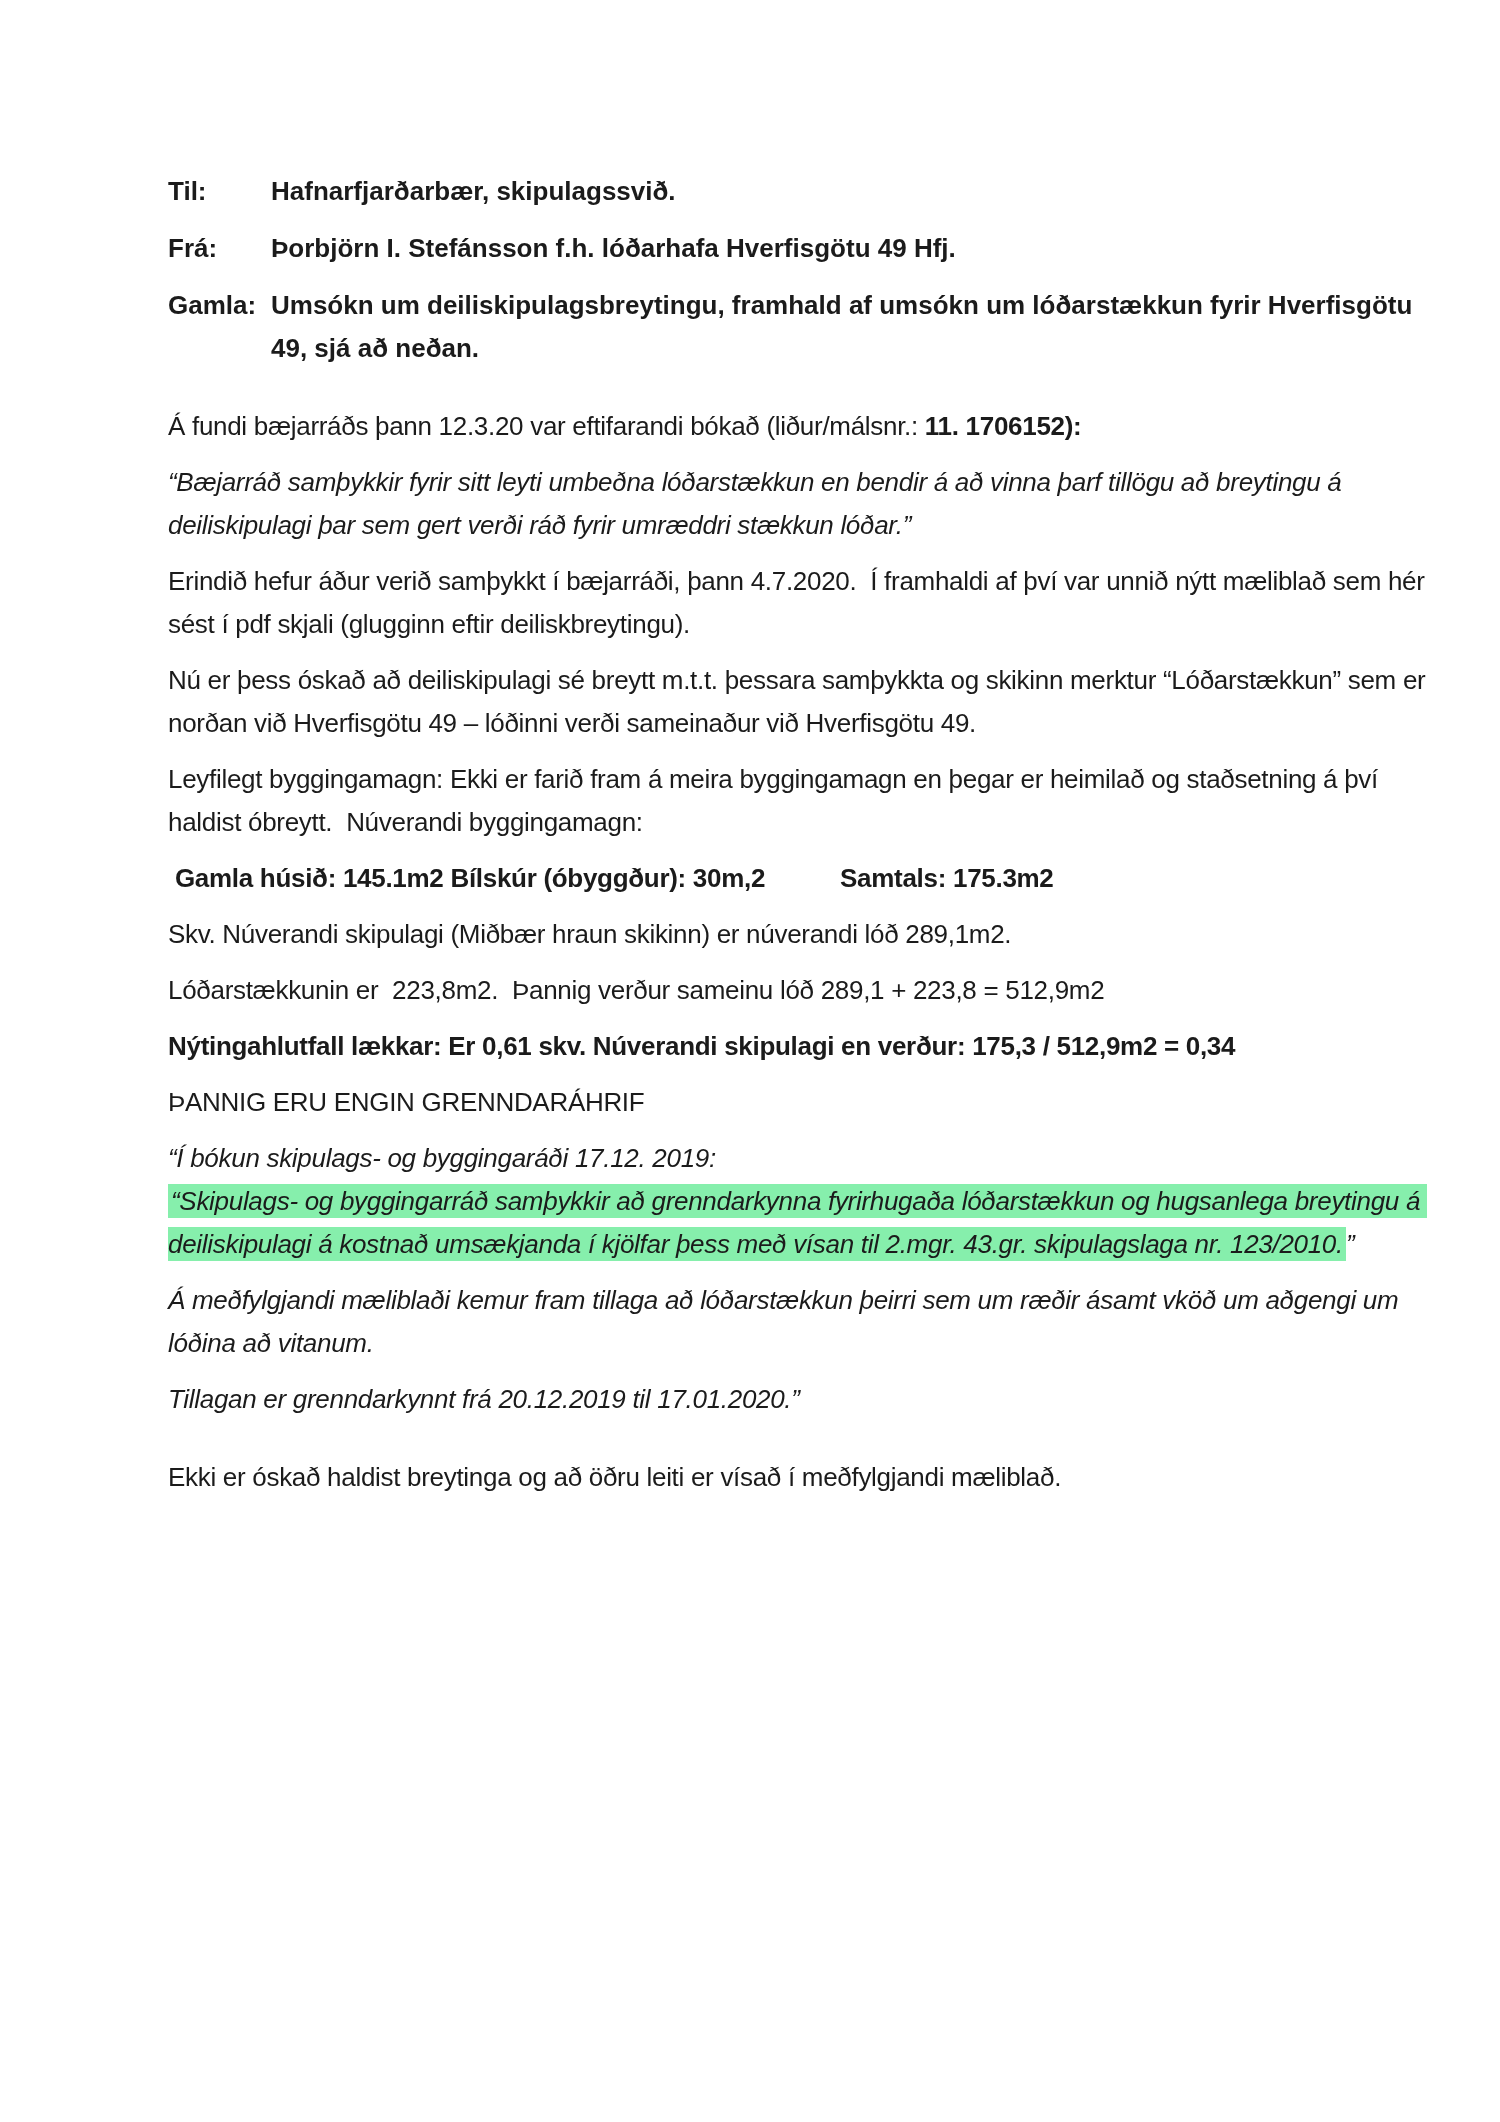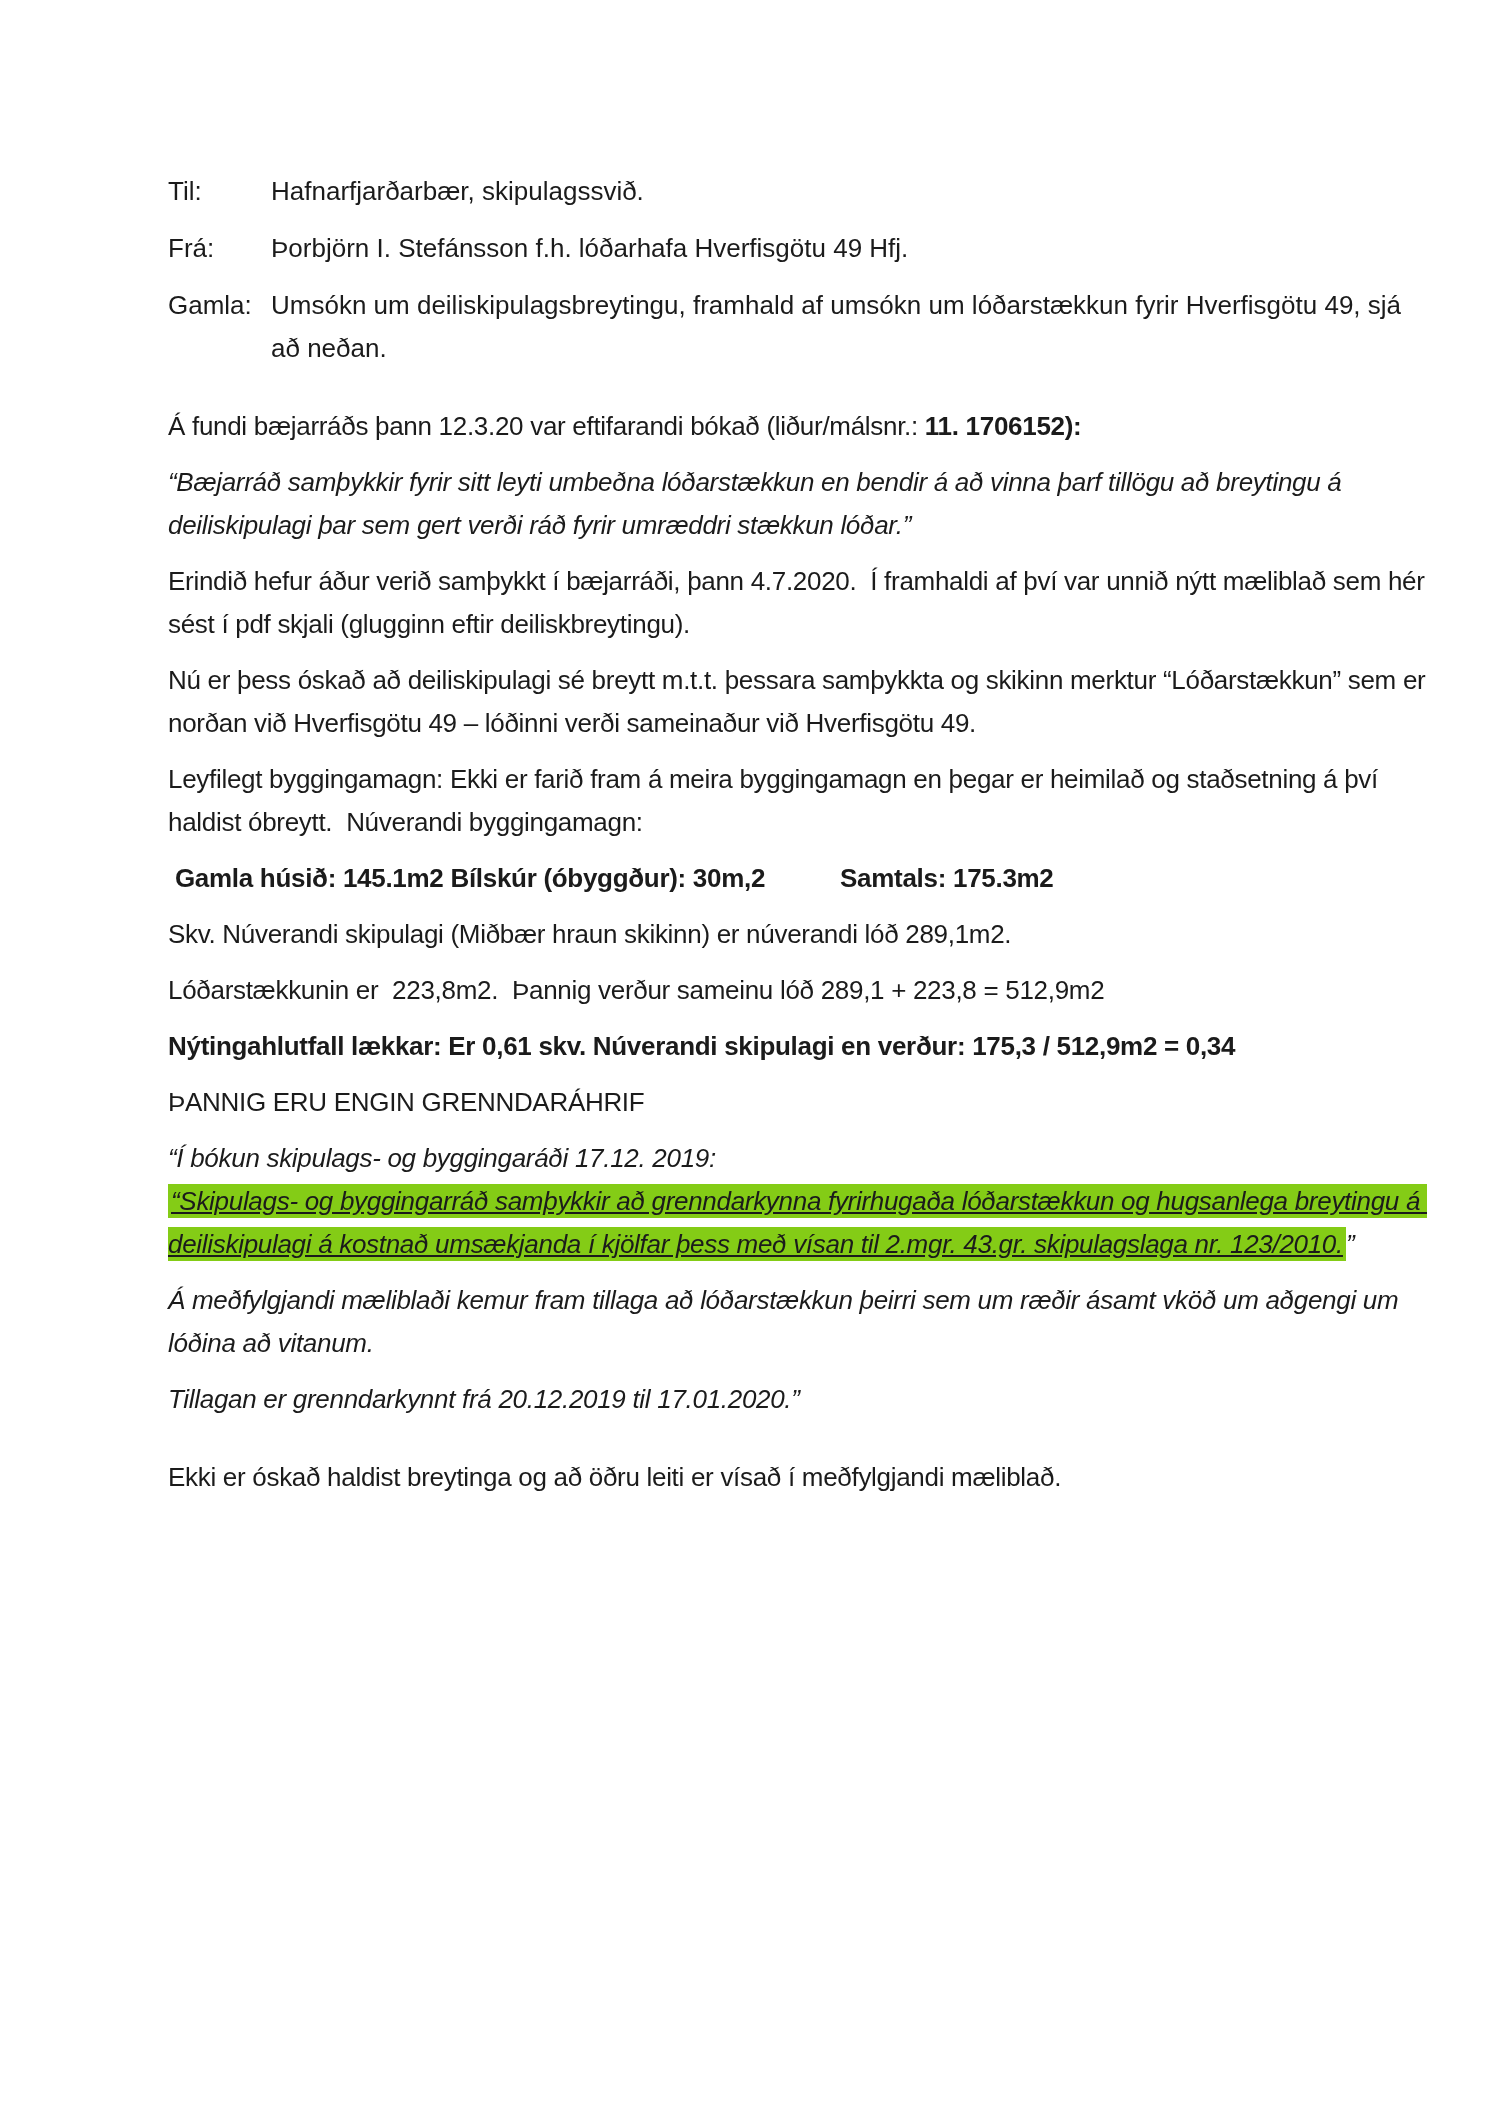--- a/index.html
+++ b/index.html
@@ -17,21 +17,21 @@
   }
   .page {
     box-sizing: border-box;
     width: 1500px;
     height: 2122px;
     padding: 170px 74px 40px 168px;
     background: #ffffff;
   }
   
   .hdr {
-    font-weight: normal;
+    font-weight: bold;
     font-size: 26px;
     line-height: 43px;
   }
   .hdr-row {
     display: flex;
     margin: 0 0 14px 0;
   }
   .hdr-label {
     flex: none;
     width: 103px;
@@ -46,24 +46,23 @@
     font-size: 26px;
     line-height: 43px;
     letter-spacing: -0.3px;
     white-space: pre-wrap;
   }
   .doc p.gap-before { margin-top: 35px; }
   .doc p.single-line { white-space: pre; }
   .doc .b { font-weight: bold; }
   .doc .i { font-style: italic; }
   .doc mark {
-    background: #84cc16;
+    background: #86efac;
     color: inherit;
     padding: 2px 3px;
-    text-decoration: underline;
   }
   .tab-spacer {
     display: inline-block;
     width: 75px;
     height: 1px;
   }
 </style>
 </head>
 <body>
 

